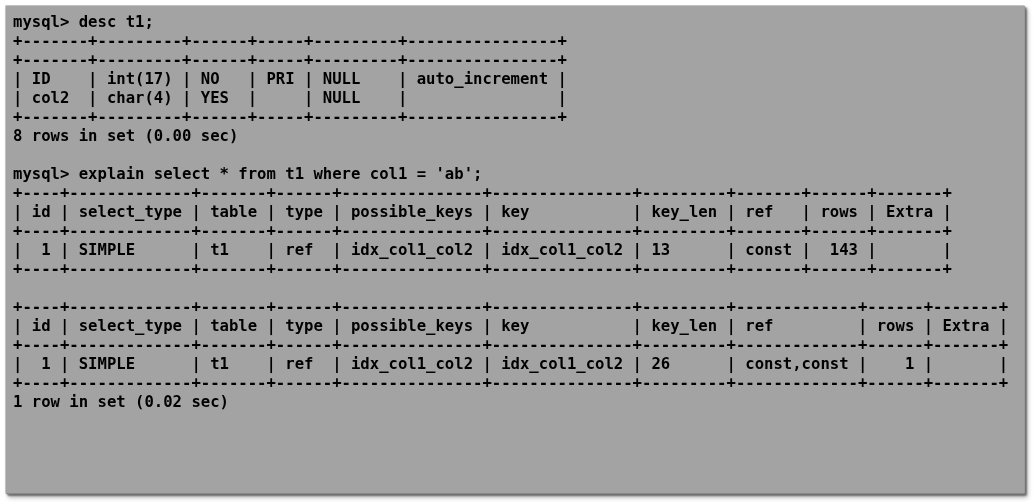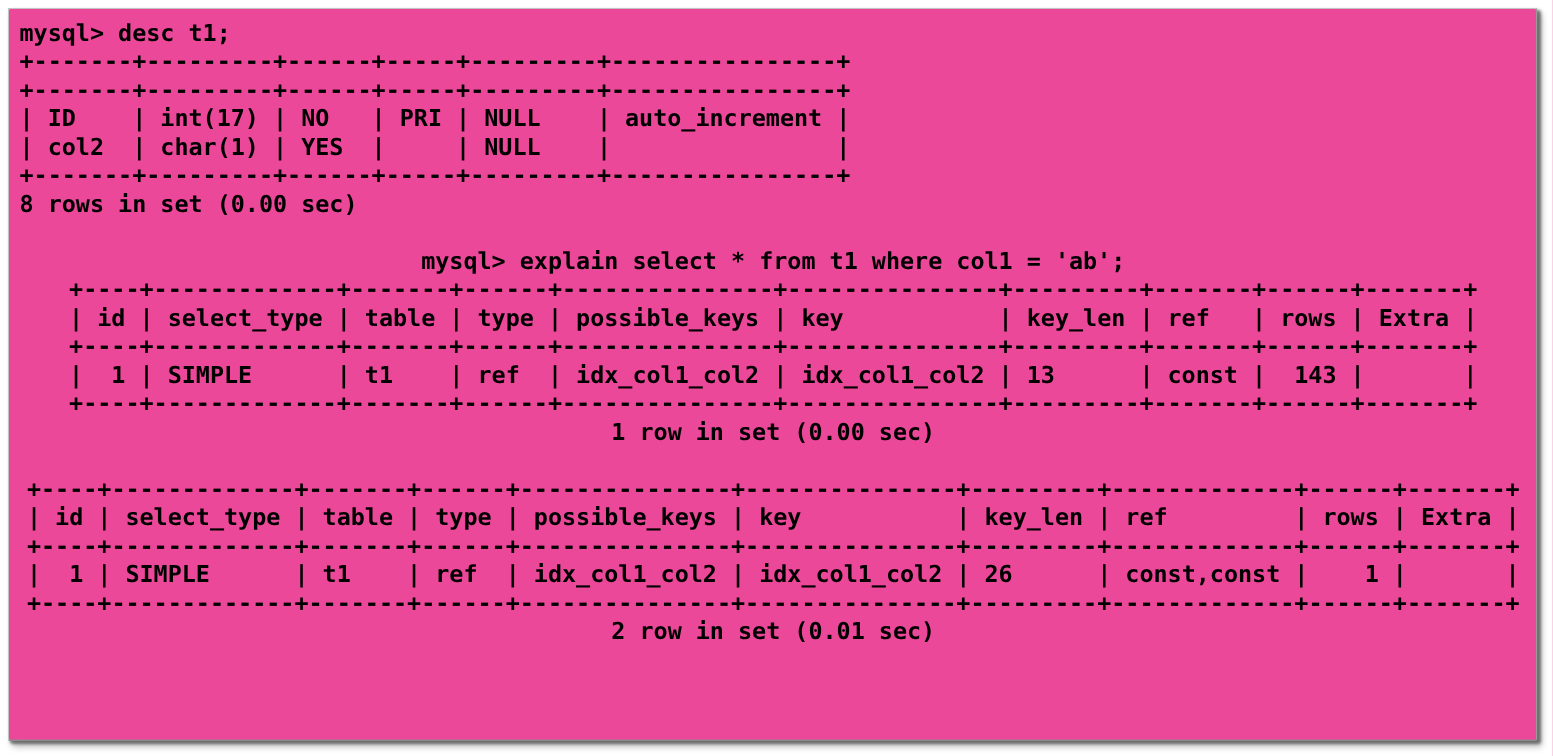--- a/index.html
+++ b/index.html
@@ -8,69 +8,67 @@
     width: 1035px;
     height: 504px;
     background: #ffffff;
     overflow: hidden;
   }
   .window {
     box-sizing: border-box;
     margin: 5px 8px 8px 5px;
     width: 1020px;
     min-height: 489px;
-    background: #ec4899;
+    background: #a3a3a3;
     border: 1px solid #c2c2c2;
     border-right-color: #9a9a9a;
     border-bottom-color: #8a8a8a;
     border-radius: 2px;
     box-shadow: 2px 2px 2px rgba(80,80,80,0.75), 3px 4px 4px rgba(120,120,120,0.45);
     padding: 7px 6px 8px 7px;
   }
   .line {
     white-space: pre;
     font-family: "DejaVu Sans Mono", "Liberation Mono", monospace;
     font-weight: bold;
     font-size: 15.6px;
     line-height: 19px;
     color: #000000;
     letter-spacing: 0;
   }
   .session + .session {
     margin-top: 19px; 
-    text-align: center;
   }
 </style>
 </head>
 <body>
 
 <div class="window">
 
   <div class="session">
     <div class="line">mysql&gt; desc t1;</div>
     <div class="line">+-------+---------+------+-----+---------+----------------+</div>
     <div class="line">+-------+---------+------+-----+---------+----------------+</div>
     <div class="line">| ID    | int(17) | NO   | PRI | NULL    | auto_increment |</div>
-    <div class="line">| col2  | char(1) | YES  |     | NULL    |                |</div>
+    <div class="line">| col2  | char(4) | YES  |     | NULL    |                |</div>
     <div class="line">+-------+---------+------+-----+---------+----------------+</div>
     <div class="line">8 rows in set (0.00 sec)</div>
   </div>
 
   <div class="session">
     <div class="line">mysql&gt; explain select * from t1 where col1 = 'ab';</div>
     <div class="line">+----+-------------+-------+------+---------------+---------------+---------+-------+------+-------+</div>
     <div class="line">| id | select_type | table | type | possible_keys | key           | key_len | ref   | rows | Extra |</div>
     <div class="line">+----+-------------+-------+------+---------------+---------------+---------+-------+------+-------+</div>
     <div class="line">|  1 | SIMPLE      | t1    | ref  | idx_col1_col2 | idx_col1_col2 | 13      | const |  143 |       |</div>
     <div class="line">+----+-------------+-------+------+---------------+---------------+---------+-------+------+-------+</div>
-    <div class="line">1 row in set (0.00 sec)</div>
   </div>
 
   <div class="session">
     <div class="line">+----+-------------+-------+------+---------------+---------------+---------+-------------+------+-------+</div>
     <div class="line">| id | select_type | table | type | possible_keys | key           | key_len | ref         | rows | Extra |</div>
     <div class="line">+----+-------------+-------+------+---------------+---------------+---------+-------------+------+-------+</div>
     <div class="line">|  1 | SIMPLE      | t1    | ref  | idx_col1_col2 | idx_col1_col2 | 26      | const,const |    1 |       |</div>
     <div class="line">+----+-------------+-------+------+---------------+---------------+---------+-------------+------+-------+</div>
-    <div class="line">2 row in set (0.01 sec)</div>
+    <div class="line">1 row in set (0.02 sec)</div>
   </div>
 
 </div>
 
 </body></html>

